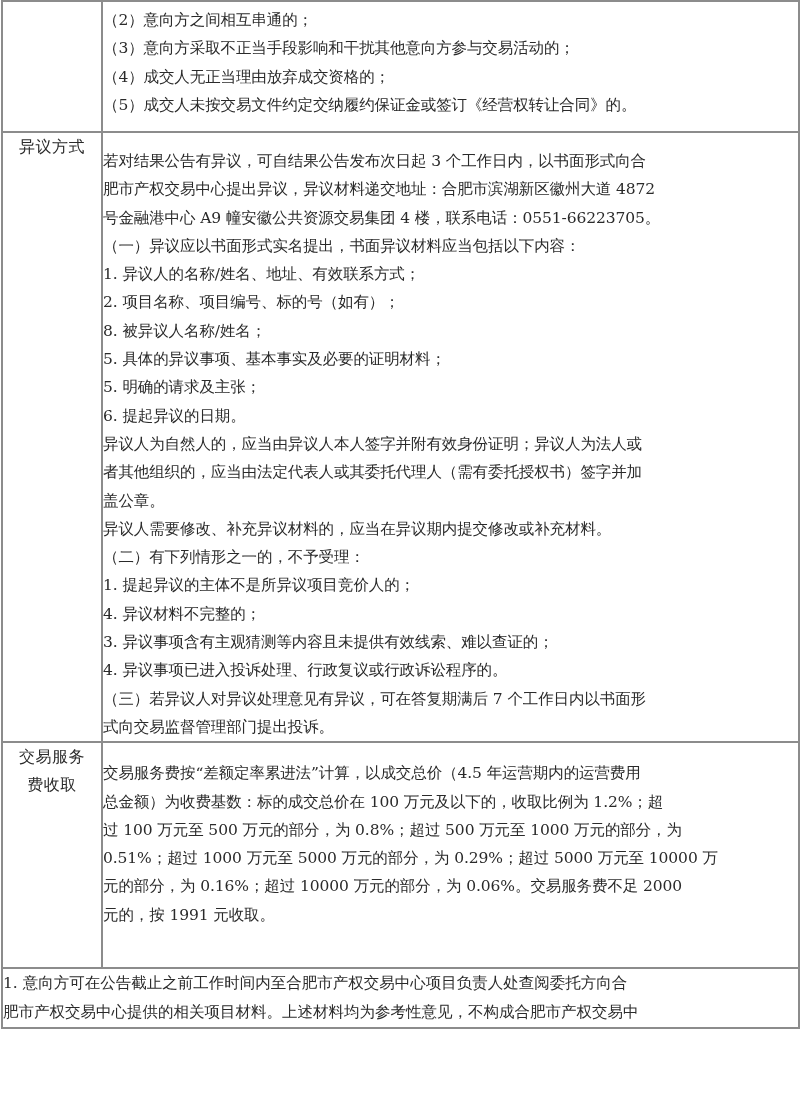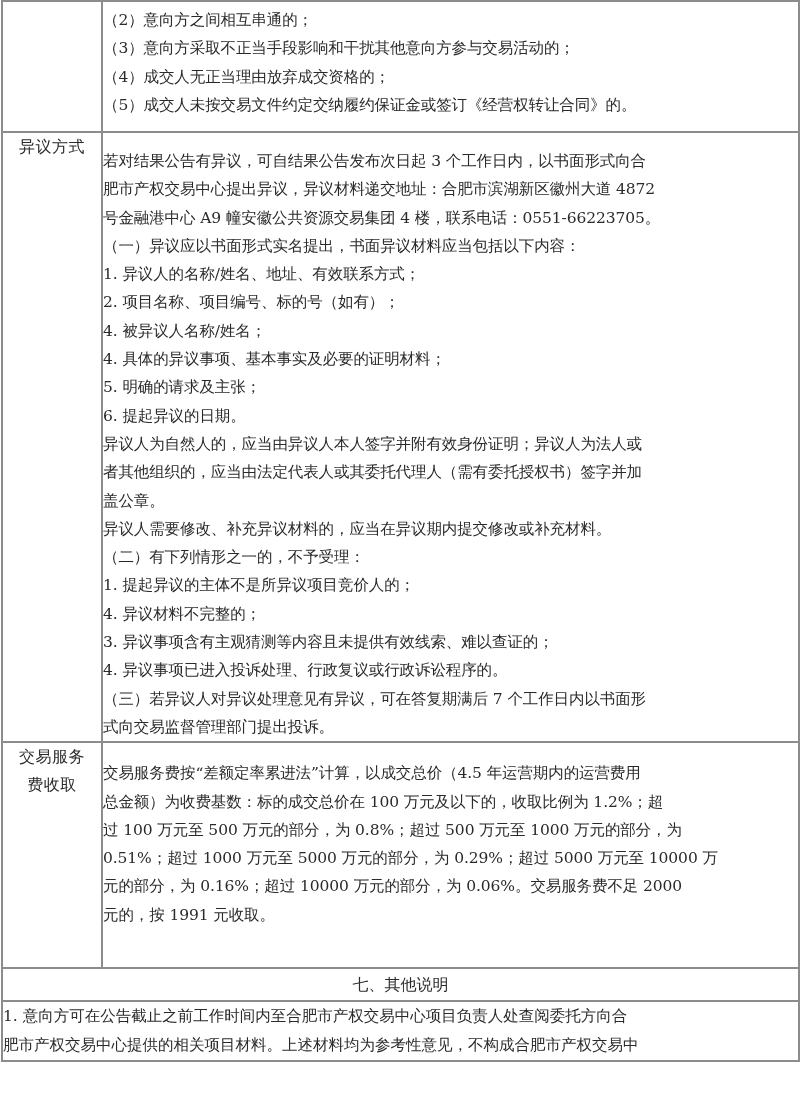--- a/index.html
+++ b/index.html
@@ -39,22 +39,22 @@
       <td class="label">
         <span>异议方式</span>
       </td>
       <td class="content" style="padding-top:14px">
         <span class="line">若对结果公告有异议，可自结果公告发布次日起 3 个工作日内，以书面形式向合</span>
         <span class="line">肥市产权交易中心提出异议，异议材料递交地址：合肥市滨湖新区徽州大道 4872</span>
         <span class="line">号金融港中心 A9 幢安徽公共资源交易集团 4 楼，联系电话：0551-66223705。</span>
         <span class="line">（一）异议应以书面形式实名提出，书面异议材料应当包括以下内容：</span>
         <span class="line">1. 异议人的名称/姓名、地址、有效联系方式；</span>
         <span class="line">2. 项目名称、项目编号、标的号（如有）；</span>
-        <span class="line">4. 被异议人名称/姓名；</span>
-        <span class="line">4. 具体的异议事项、基本事实及必要的证明材料；</span>
+        <span class="line">8. 被异议人名称/姓名；</span>
+        <span class="line">5. 具体的异议事项、基本事实及必要的证明材料；</span>
         <span class="line">5. 明确的请求及主张；</span>
         <span class="line">6. 提起异议的日期。</span>
         <span class="line">异议人为自然人的，应当由异议人本人签字并附有效身份证明；异议人为法人或</span>
         <span class="line">者其他组织的，应当由法定代表人或其委托代理人（需有委托授权书）签字并加</span>
         <span class="line">盖公章。</span>
         <span class="line">异议人需要修改、补充异议材料的，应当在异议期内提交修改或补充材料。</span>
         <span class="line">（二）有下列情形之一的，不予受理：</span>
         <span class="line">1. 提起异议的主体不是所异议项目竞价人的；</span>
         <span class="line">4. 异议材料不完整的；</span>
         <span class="line">3. 异议事项含有主观猜测等内容且未提供有效线索、难以查证的；</span>
@@ -72,25 +72,20 @@
       <td class="content" style="padding-top:16px">
         <span class="line">交易服务费按“差额定率累进法”计算，以成交总价（4.5 年运营期内的运营费用</span>
         <span class="line">总金额）为收费基数：标的成交总价在 100 万元及以下的，收取比例为 1.2%；超</span>
         <span class="line">过 100 万元至 500 万元的部分，为 0.8%；超过 500 万元至 1000 万元的部分，为</span>
         <span class="line">0.51%；超过 1000 万元至 5000 万元的部分，为 0.29%；超过 5000 万元至 10000 万</span>
         <span class="line">元的部分，为 0.16%；超过 10000 万元的部分，为 0.06%。交易服务费不足 2000</span>
         <span class="line">元的，按 1991 元收取。</span>
       </td>
     </tr>
 
-    <tr>
-      <td class="section-head" colspan="2">
-        <span>七、其他说明</span>
-      </td>
-    </tr>
 
     <tr>
       <td class="full" colspan="2">
         <span class="line">1. 意向方可在公告截止之前工作时间内至合肥市产权交易中心项目负责人处查阅委托方向合</span>
         <span class="line">肥市产权交易中心提供的相关项目材料。上述材料均为参考性意见，不构成合肥市产权交易中</span>
       </td>
     </tr>
   </tbody>
     </table>
 </div>

